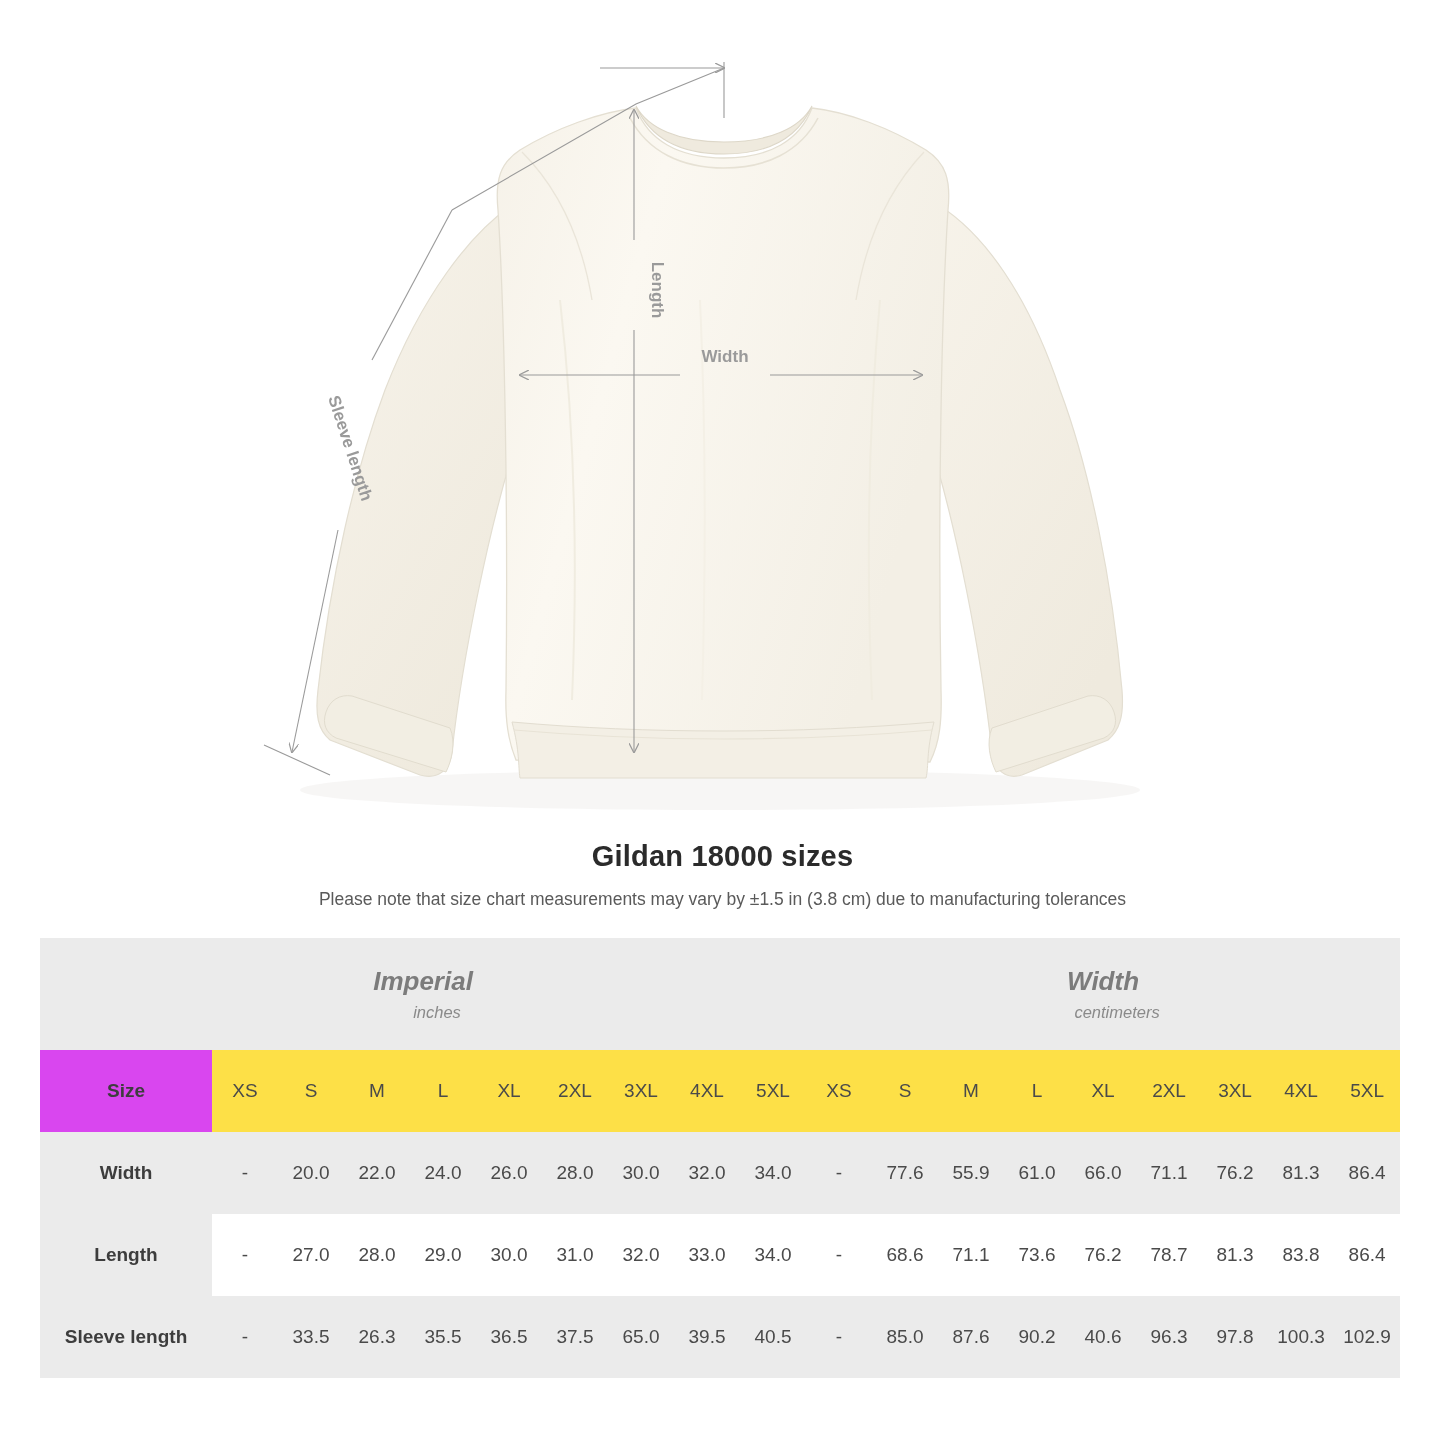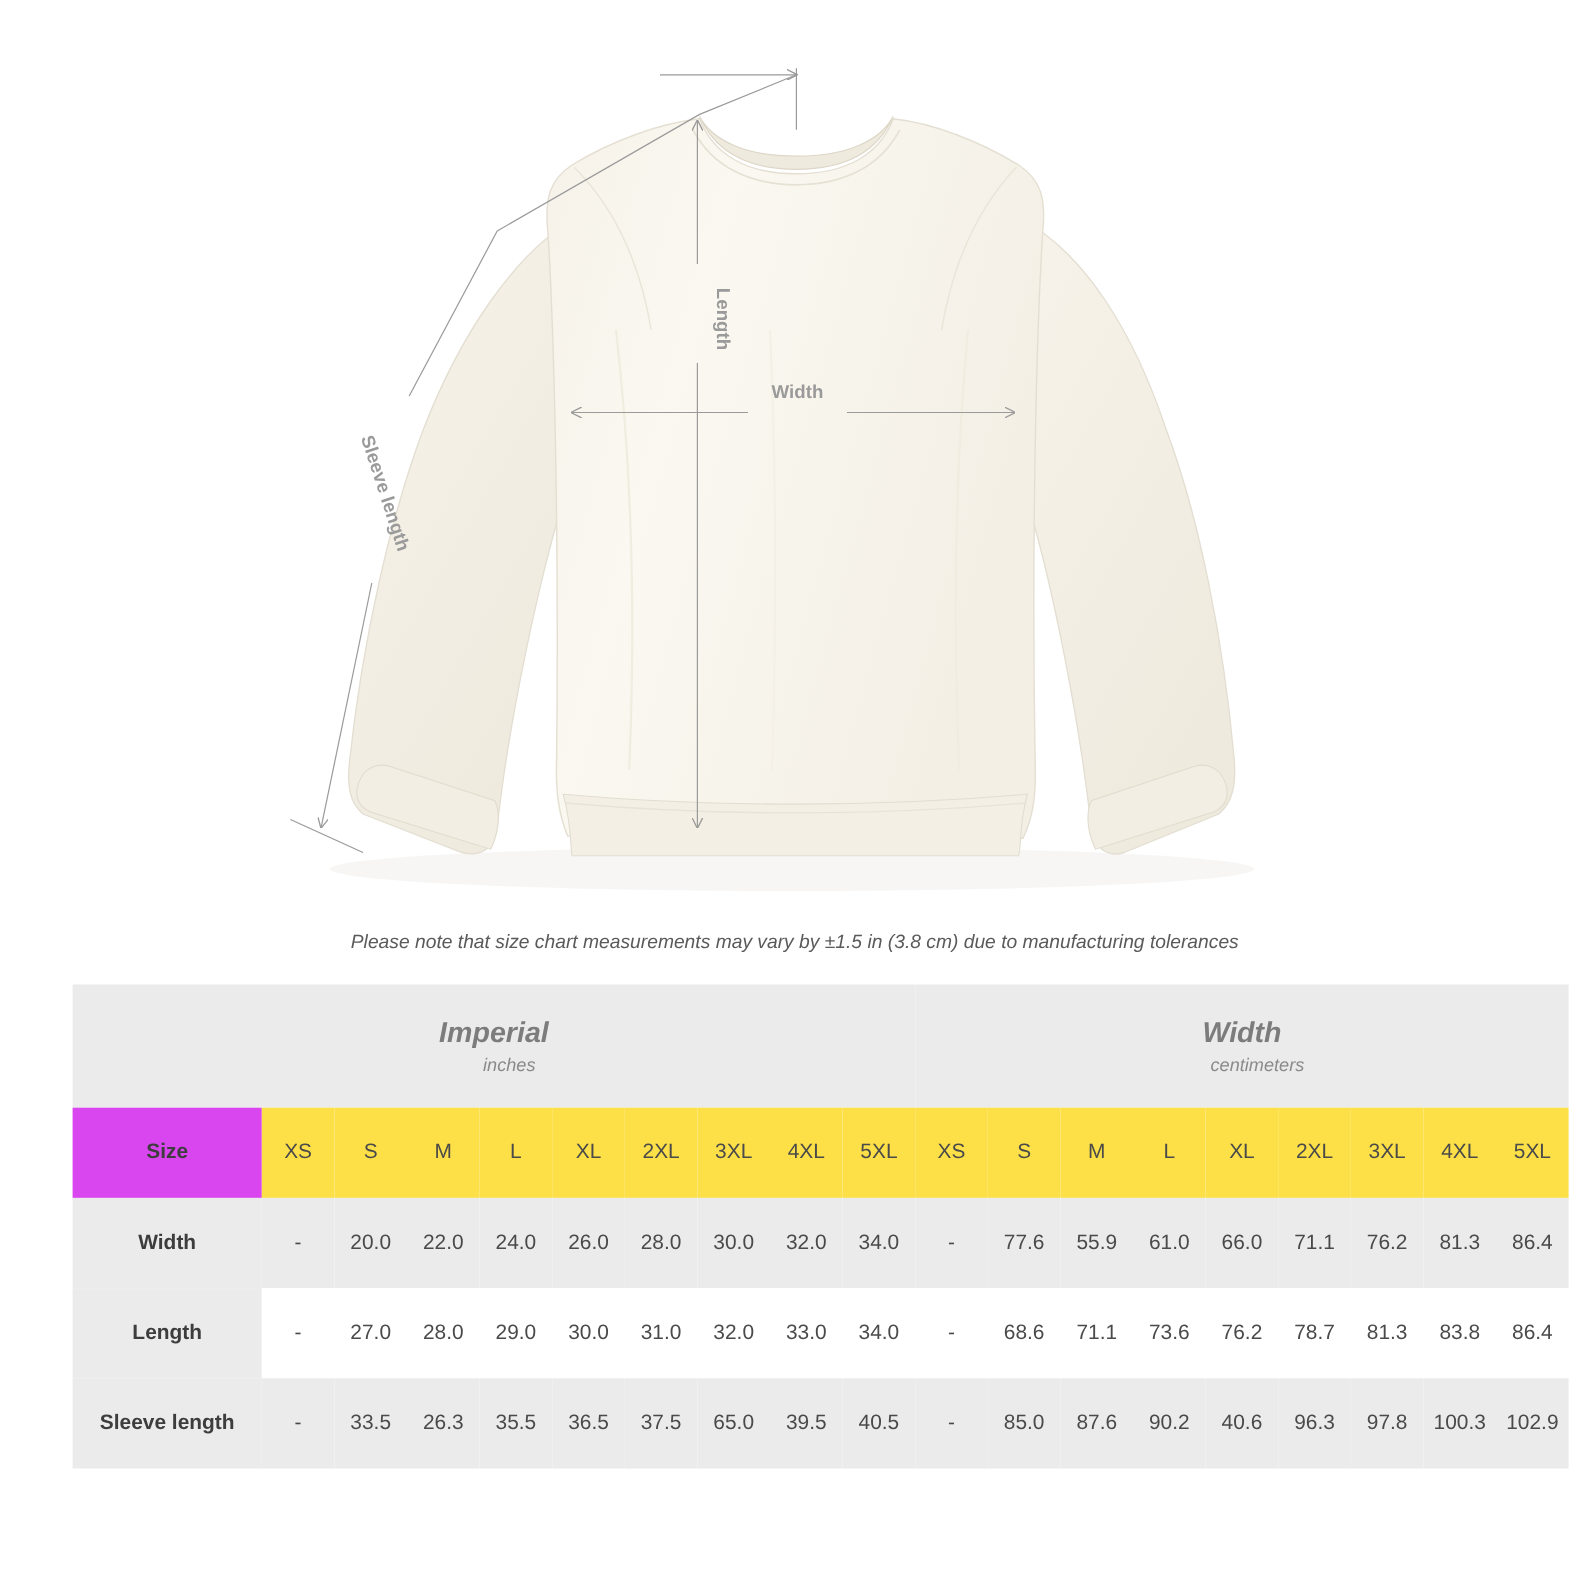--- a/index.html
+++ b/index.html
@@ -39,30 +39,29 @@
     margin-top: 10px;
   }
   .chart-title {
     font-size: 29px;
     font-weight: bold;
     color: #2b2b2b;
     letter-spacing: 0.2px;
   }
   .chart-note {
     font-size: 17.5px;
-    font-style: italic;
     color: #5a5a5a;
     margin-top: 16px;
     text-align: center;
   }
 
   
   .table-wrap {
     margin-top: 28px;
-    padding: 0 66px;
+    padding: 0 40px;
     box-sizing: border-box;
     width: 1445px;
   }
   table.size-table {
     border-collapse: collapse;
     width: 1355px;
     table-layout: fixed;
   }
   table.size-table td, table.size-table th {
     padding: 0;
@@ -202,20 +201,21 @@
         <line x1="724" y1="62" x2="724" y2="118"></line>
       </g>
 
       <text x="652" y="290" transform="rotate(90 652 290)" font-family="Liberation Sans, sans-serif" font-size="17" font-weight="bold" fill="#9a9a9a" text-anchor="middle" id="svg-length">Length</text>
       <text x="725" y="362" font-family="Liberation Sans, sans-serif" font-size="17" font-weight="bold" fill="#9a9a9a" text-anchor="middle" id="svg-width">Width</text>
       <text x="345" y="450" transform="rotate(72 345 450)" font-family="Liberation Sans, sans-serif" font-size="17" font-weight="bold" fill="#9a9a9a" text-anchor="middle" id="svg-sleeve">Sleeve length</text>
     </svg>
   </div>
 
   <div class="title-block">
+    <div class="chart-title">Gildan 18000 sizes</div>
     <div class="chart-note">Please note that size chart measurements may vary by ±1.5 in (3.8 cm) due to manufacturing tolerances</div>
   </div>
 
   <div class="table-wrap">
     <table class="size-table">
       <colgroup>
         <col style="width:172px">
         <col style="width:66px">
           <col style="width:66px">
           <col style="width:66px">

